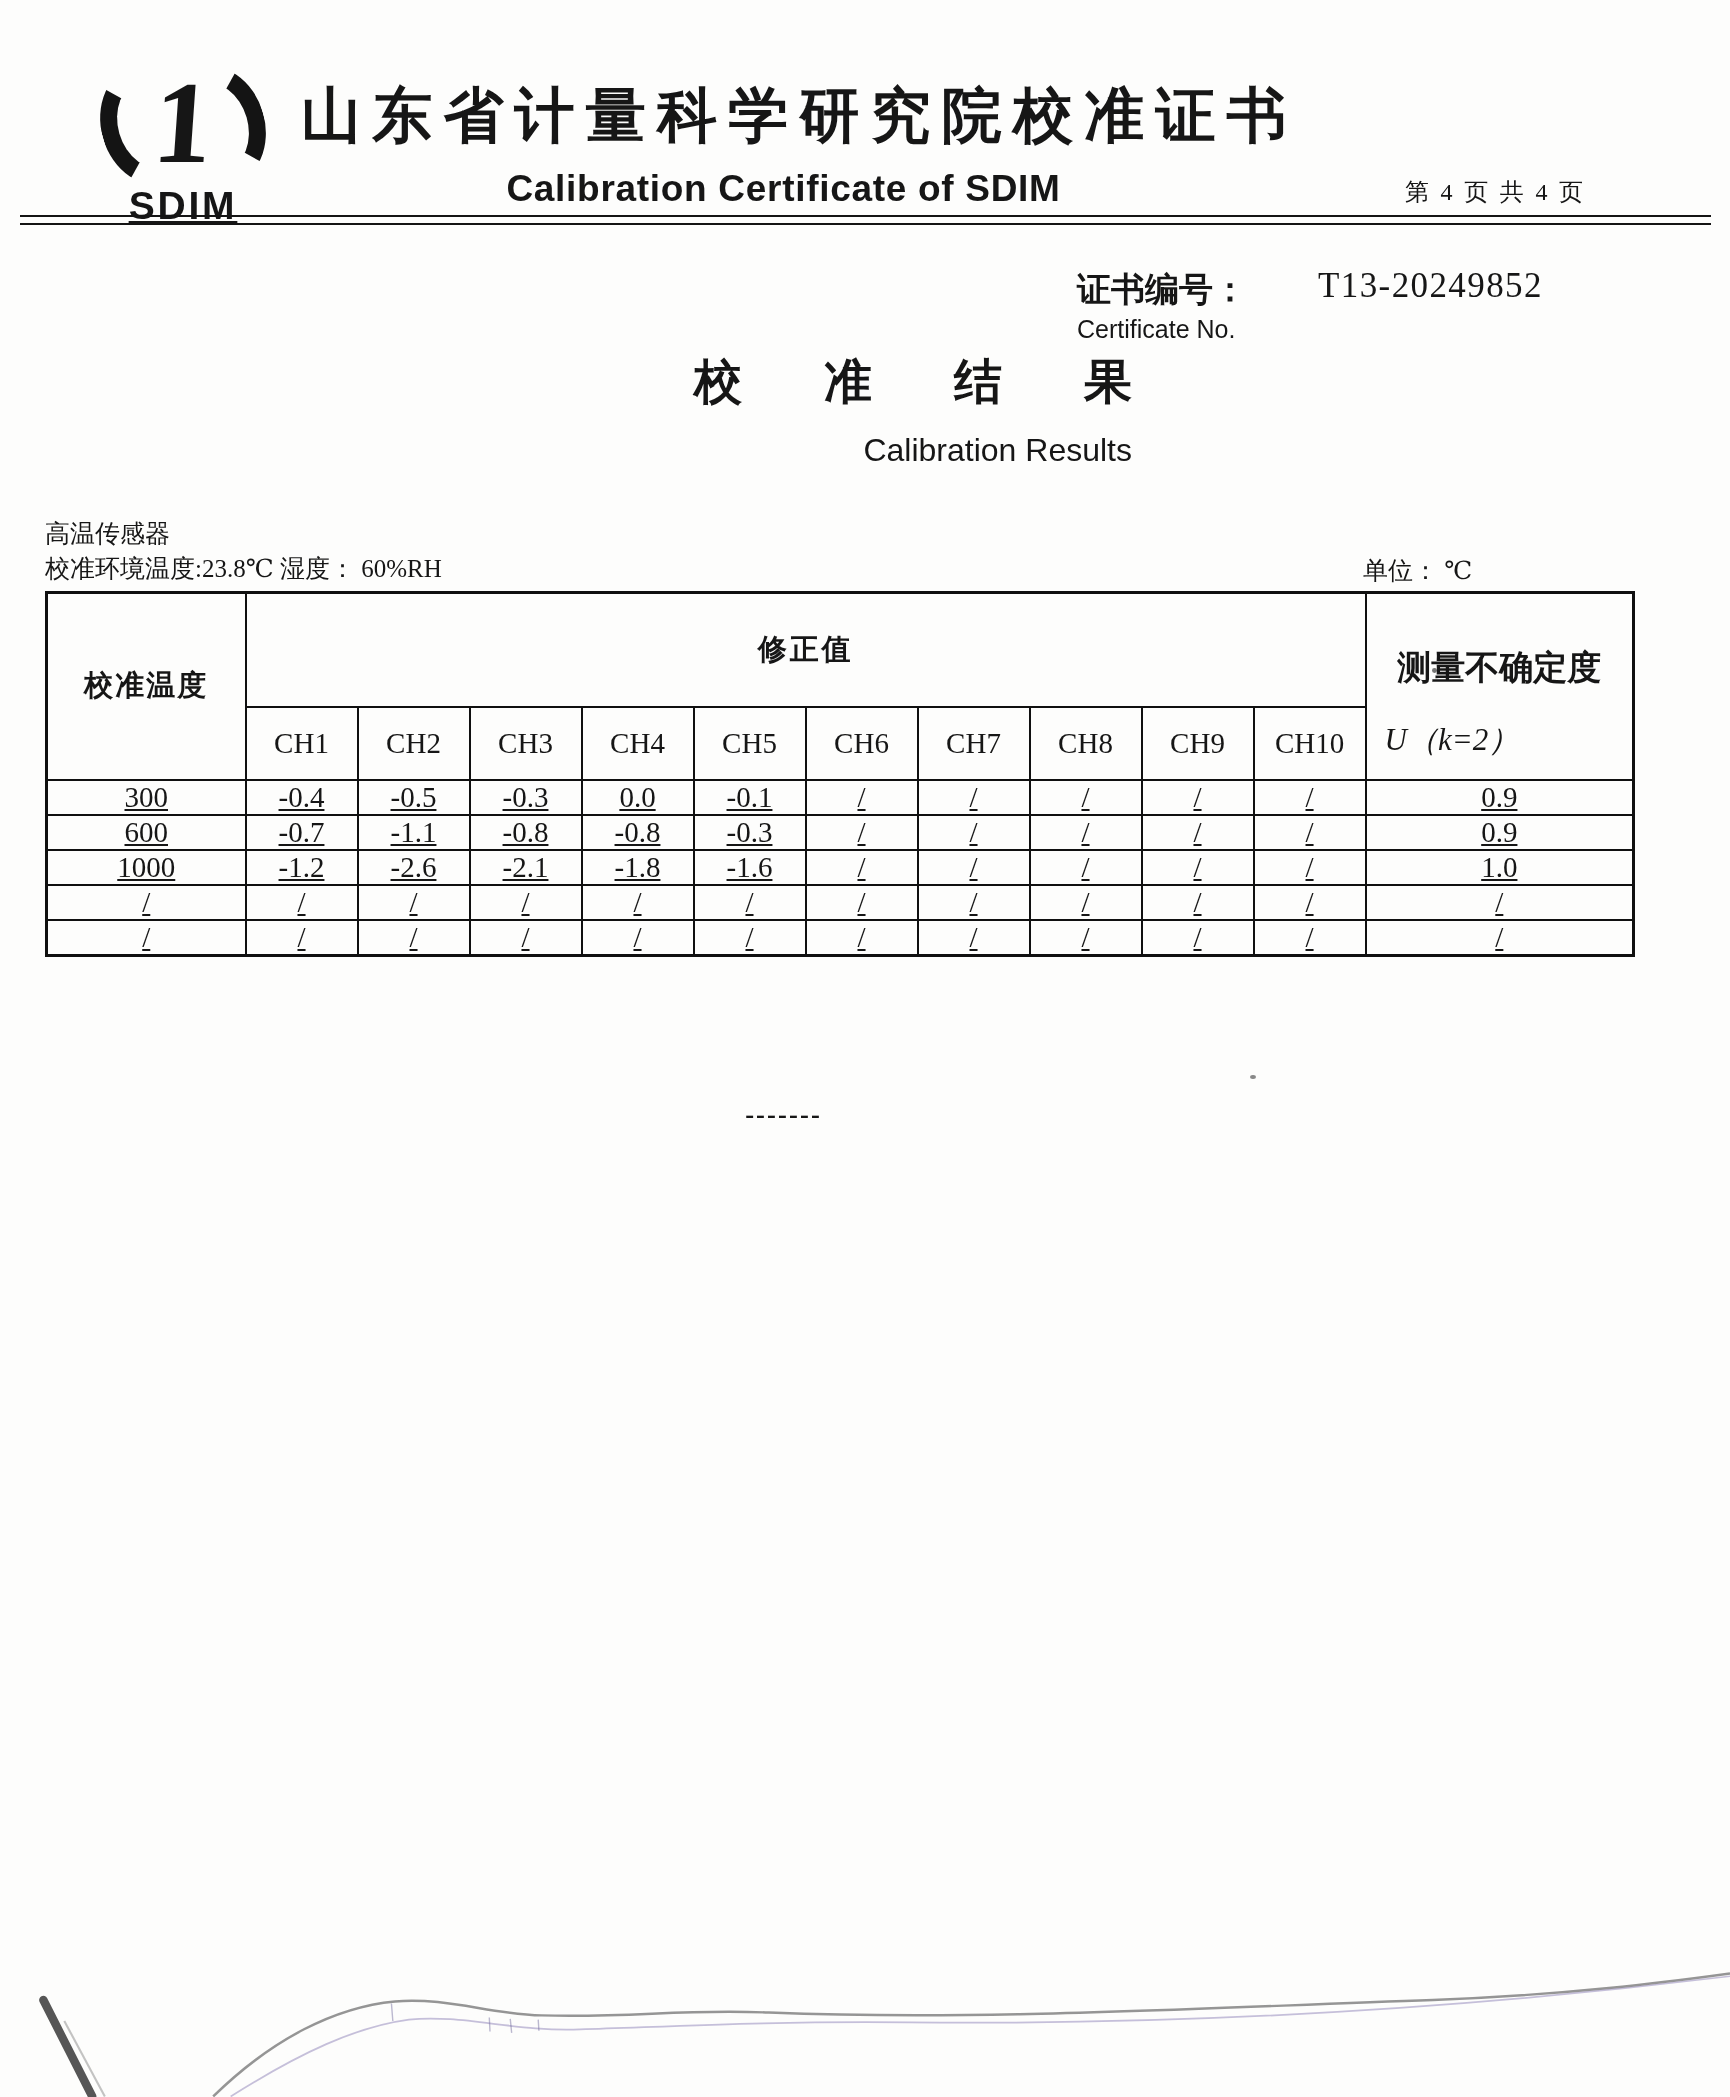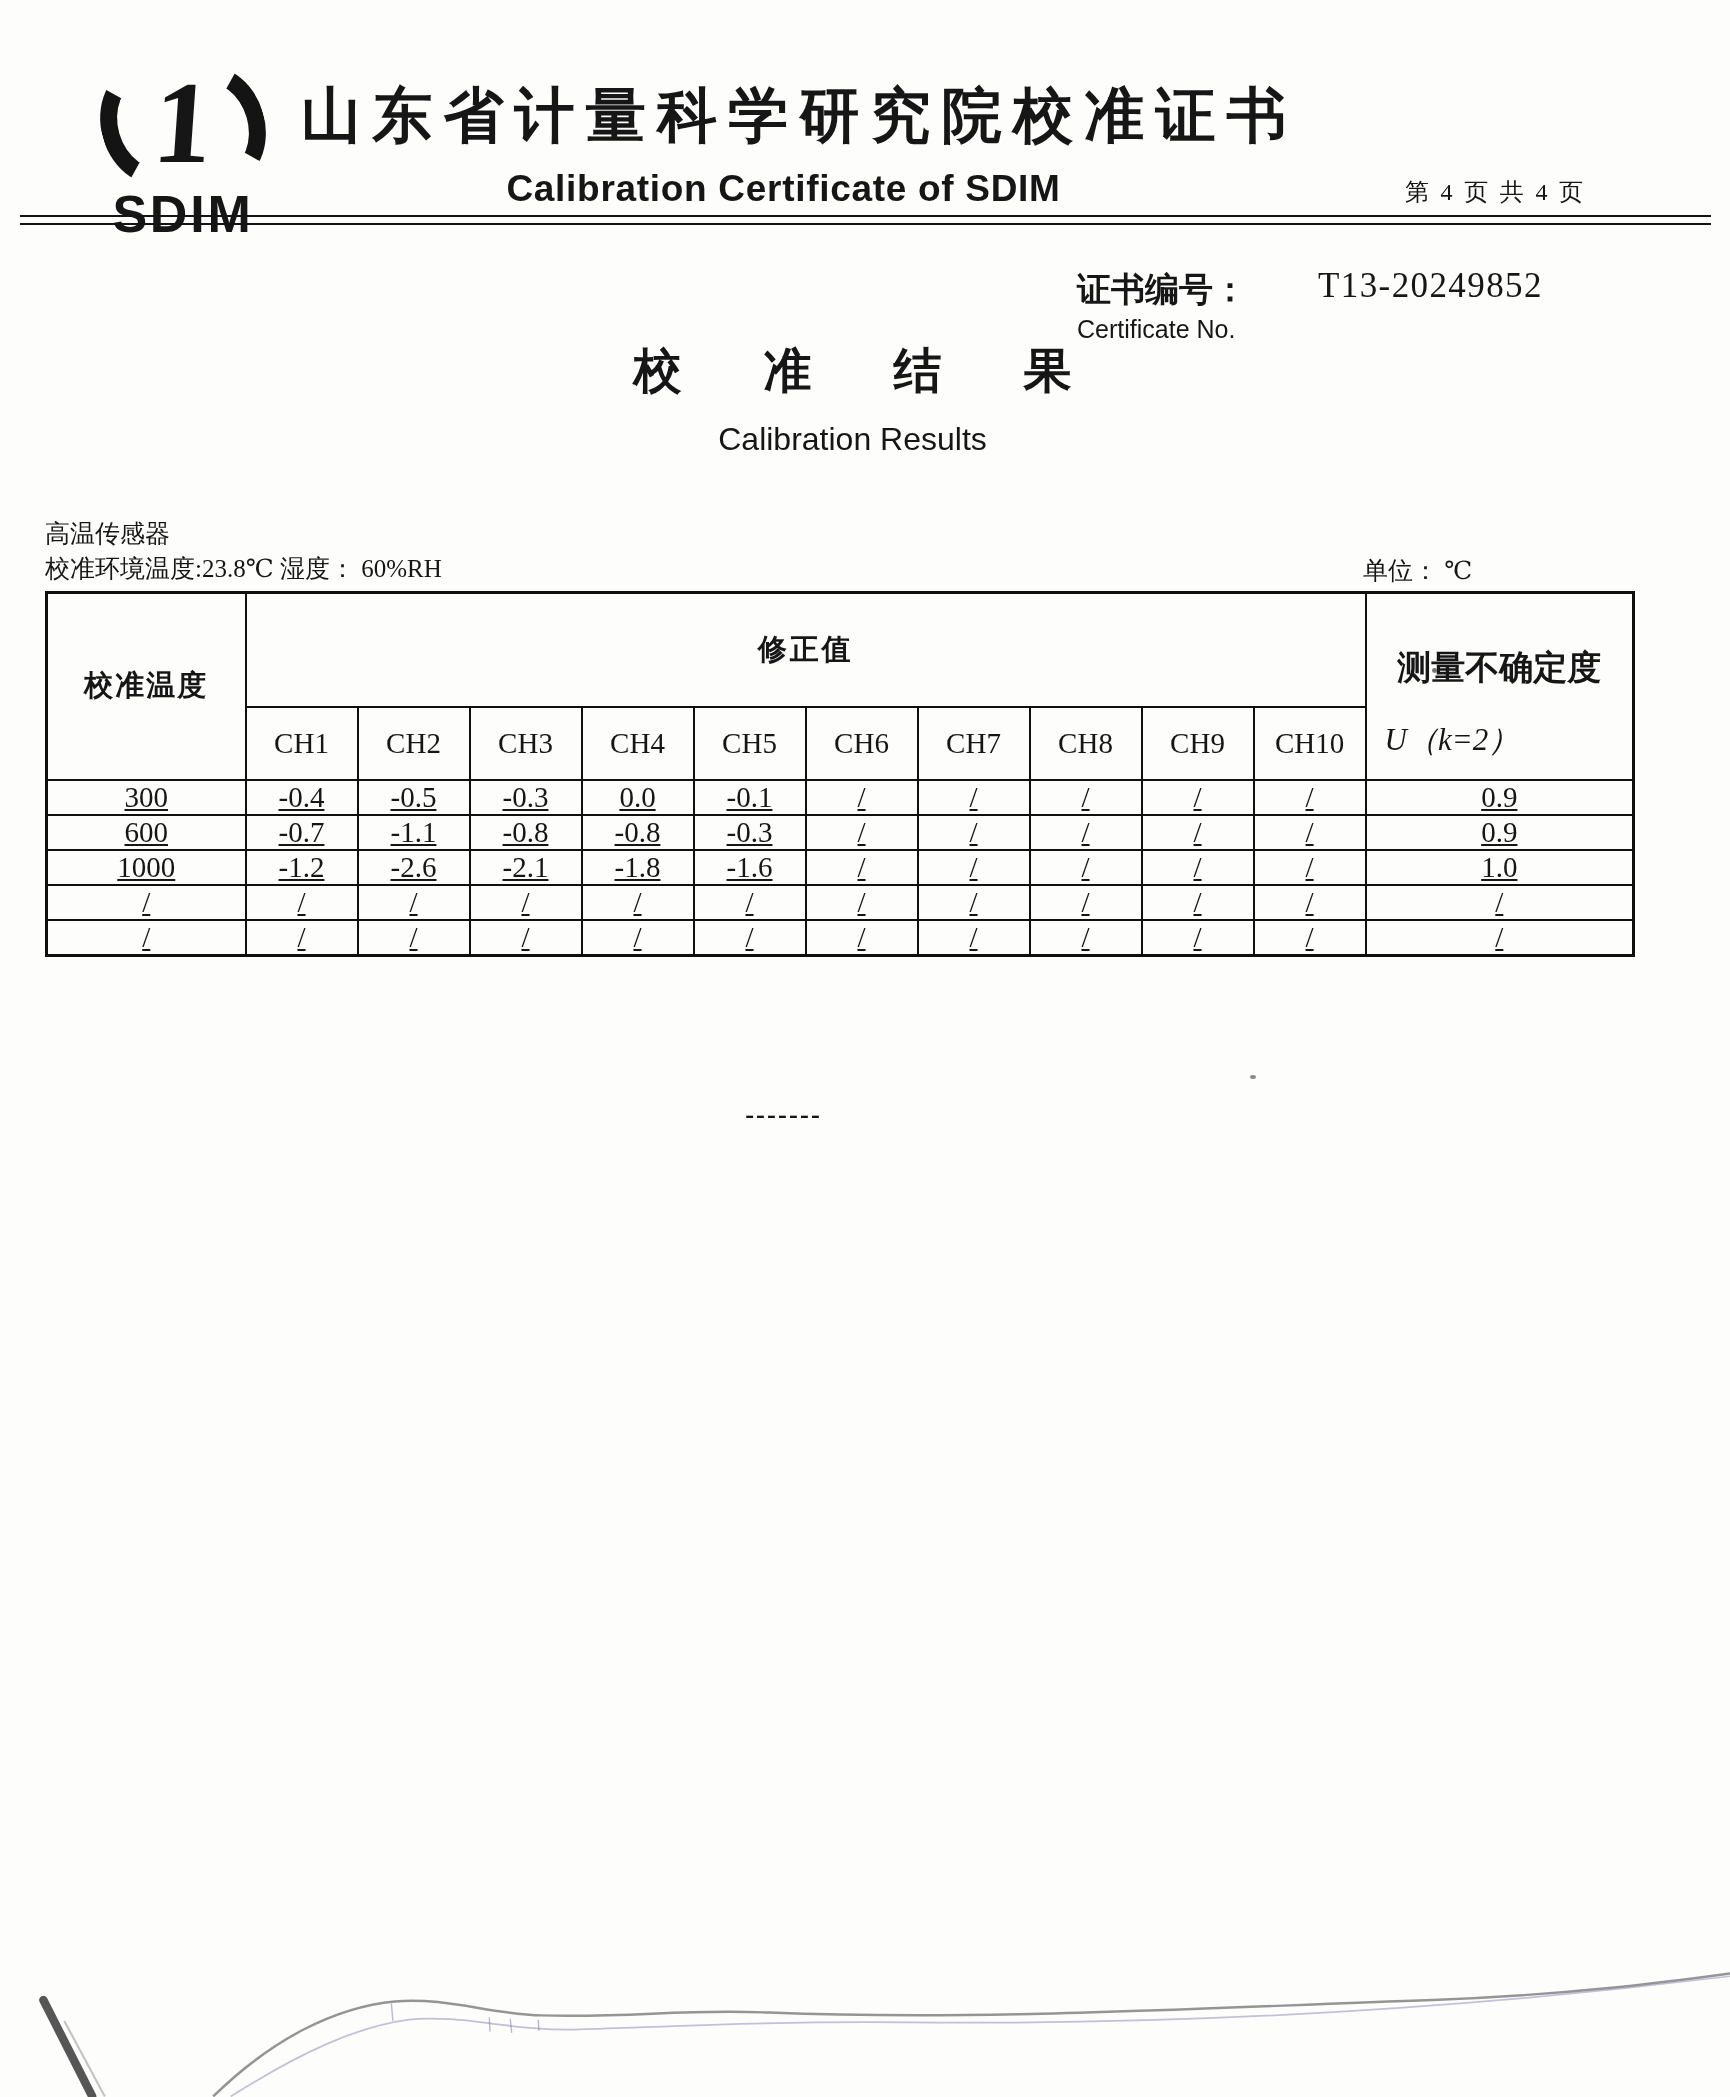--- a/index.html
+++ b/index.html
@@ -15,40 +15,40 @@
   .logo { position:absolute; left:78px; top:62px; width:210px; text-align:center; }
   .logo-mark { position:relative; width:175px; height:129px; margin:0 auto; }
   .crescent { position:absolute; width:103px; height:124px; border:17px solid transparent; border-radius:50%; }
   .crescent.left  { left:5.6px;  top:0px; border-left-color:#141414; transform:rotate(-16deg); }
   .crescent.right { right:5.6px; top:2.8px; border-right-color:#141414; transform:rotate(-16deg); }
   .logo-one {
     position:absolute; left:50%; top:50%; transform:translate(-50%,-54%) skewX(-4deg);
     font-size:117px; font-weight:bold; line-height:1; font-family:"Liberation Serif",serif;
   }
   .logo-text { margin-top:-7px; font-family:"Liberation Sans","DejaVu Sans",sans-serif;
-    font-weight:bold; font-size:52px; letter-spacing:2.8px; }
+    font-weight:bold; font-size:39px; letter-spacing:2.8px;text-decoration:underline; }
 
   .head-titles { position:absolute; left:301px; top:76px; width:965px; text-align:center; }
   .head-cn { font-size:60px; font-weight:bold; letter-spacing:11.2px; white-space:nowrap; }
   .head-en { margin-top:11.2px; font-family:Liberation Sans, sans-serif;
     font-weight:bold; font-size:37px; letter-spacing:0.7px; white-space:nowrap; }
 
   .page-label { position:absolute; left:1405px; top:176px; font-size:24px; letter-spacing:2.8px; white-space:nowrap; }
 
   .double-rule { position:absolute; left:19.6px; top:215px; width:1691px; height:9.8px;
     border-top:2.8px solid #141414; border-bottom:2.8px solid #141414; }
 
   
   .cert-label    { position:absolute; left:1077px; top:267px; font-size:34px; font-weight:bold; white-space:nowrap; }
   .cert-label-en { position:absolute; left:1077px; top:315px; font-size:25px;
     font-family:"Liberation Sans","DejaVu Sans",sans-serif; white-space:nowrap; }
   .cert-number   { position:absolute; left:1318px; top:266px; font-size:35px; letter-spacing:1.4px; white-space:nowrap; }
 
   
-  .sec-title { position:absolute; left:573px; top:339px; width:559px; text-align:center; }
+  .sec-title { position:absolute; left:573px; top:350px; width:559px; text-align:right; }
   .sec-cn { font-size:48px; font-weight:bold; word-spacing:29px; }
   .sec-en { margin-top:18px; font-size:32px; font-family:"Liberation Sans","DejaVu Sans",sans-serif; }
 
   
   .dev-line  { position:absolute; left:45px;  top:517px; font-size:25px; white-space:nowrap; }
   .env-line  { position:absolute; left:45px;  top:552px; font-size:25px; white-space:nowrap; }
   .unit-line { position:absolute; left:1363px; top:554px; font-size:25px; white-space:nowrap; }
 
   
   table.results { position:absolute; left:45px; top:591px; width:1586px;

